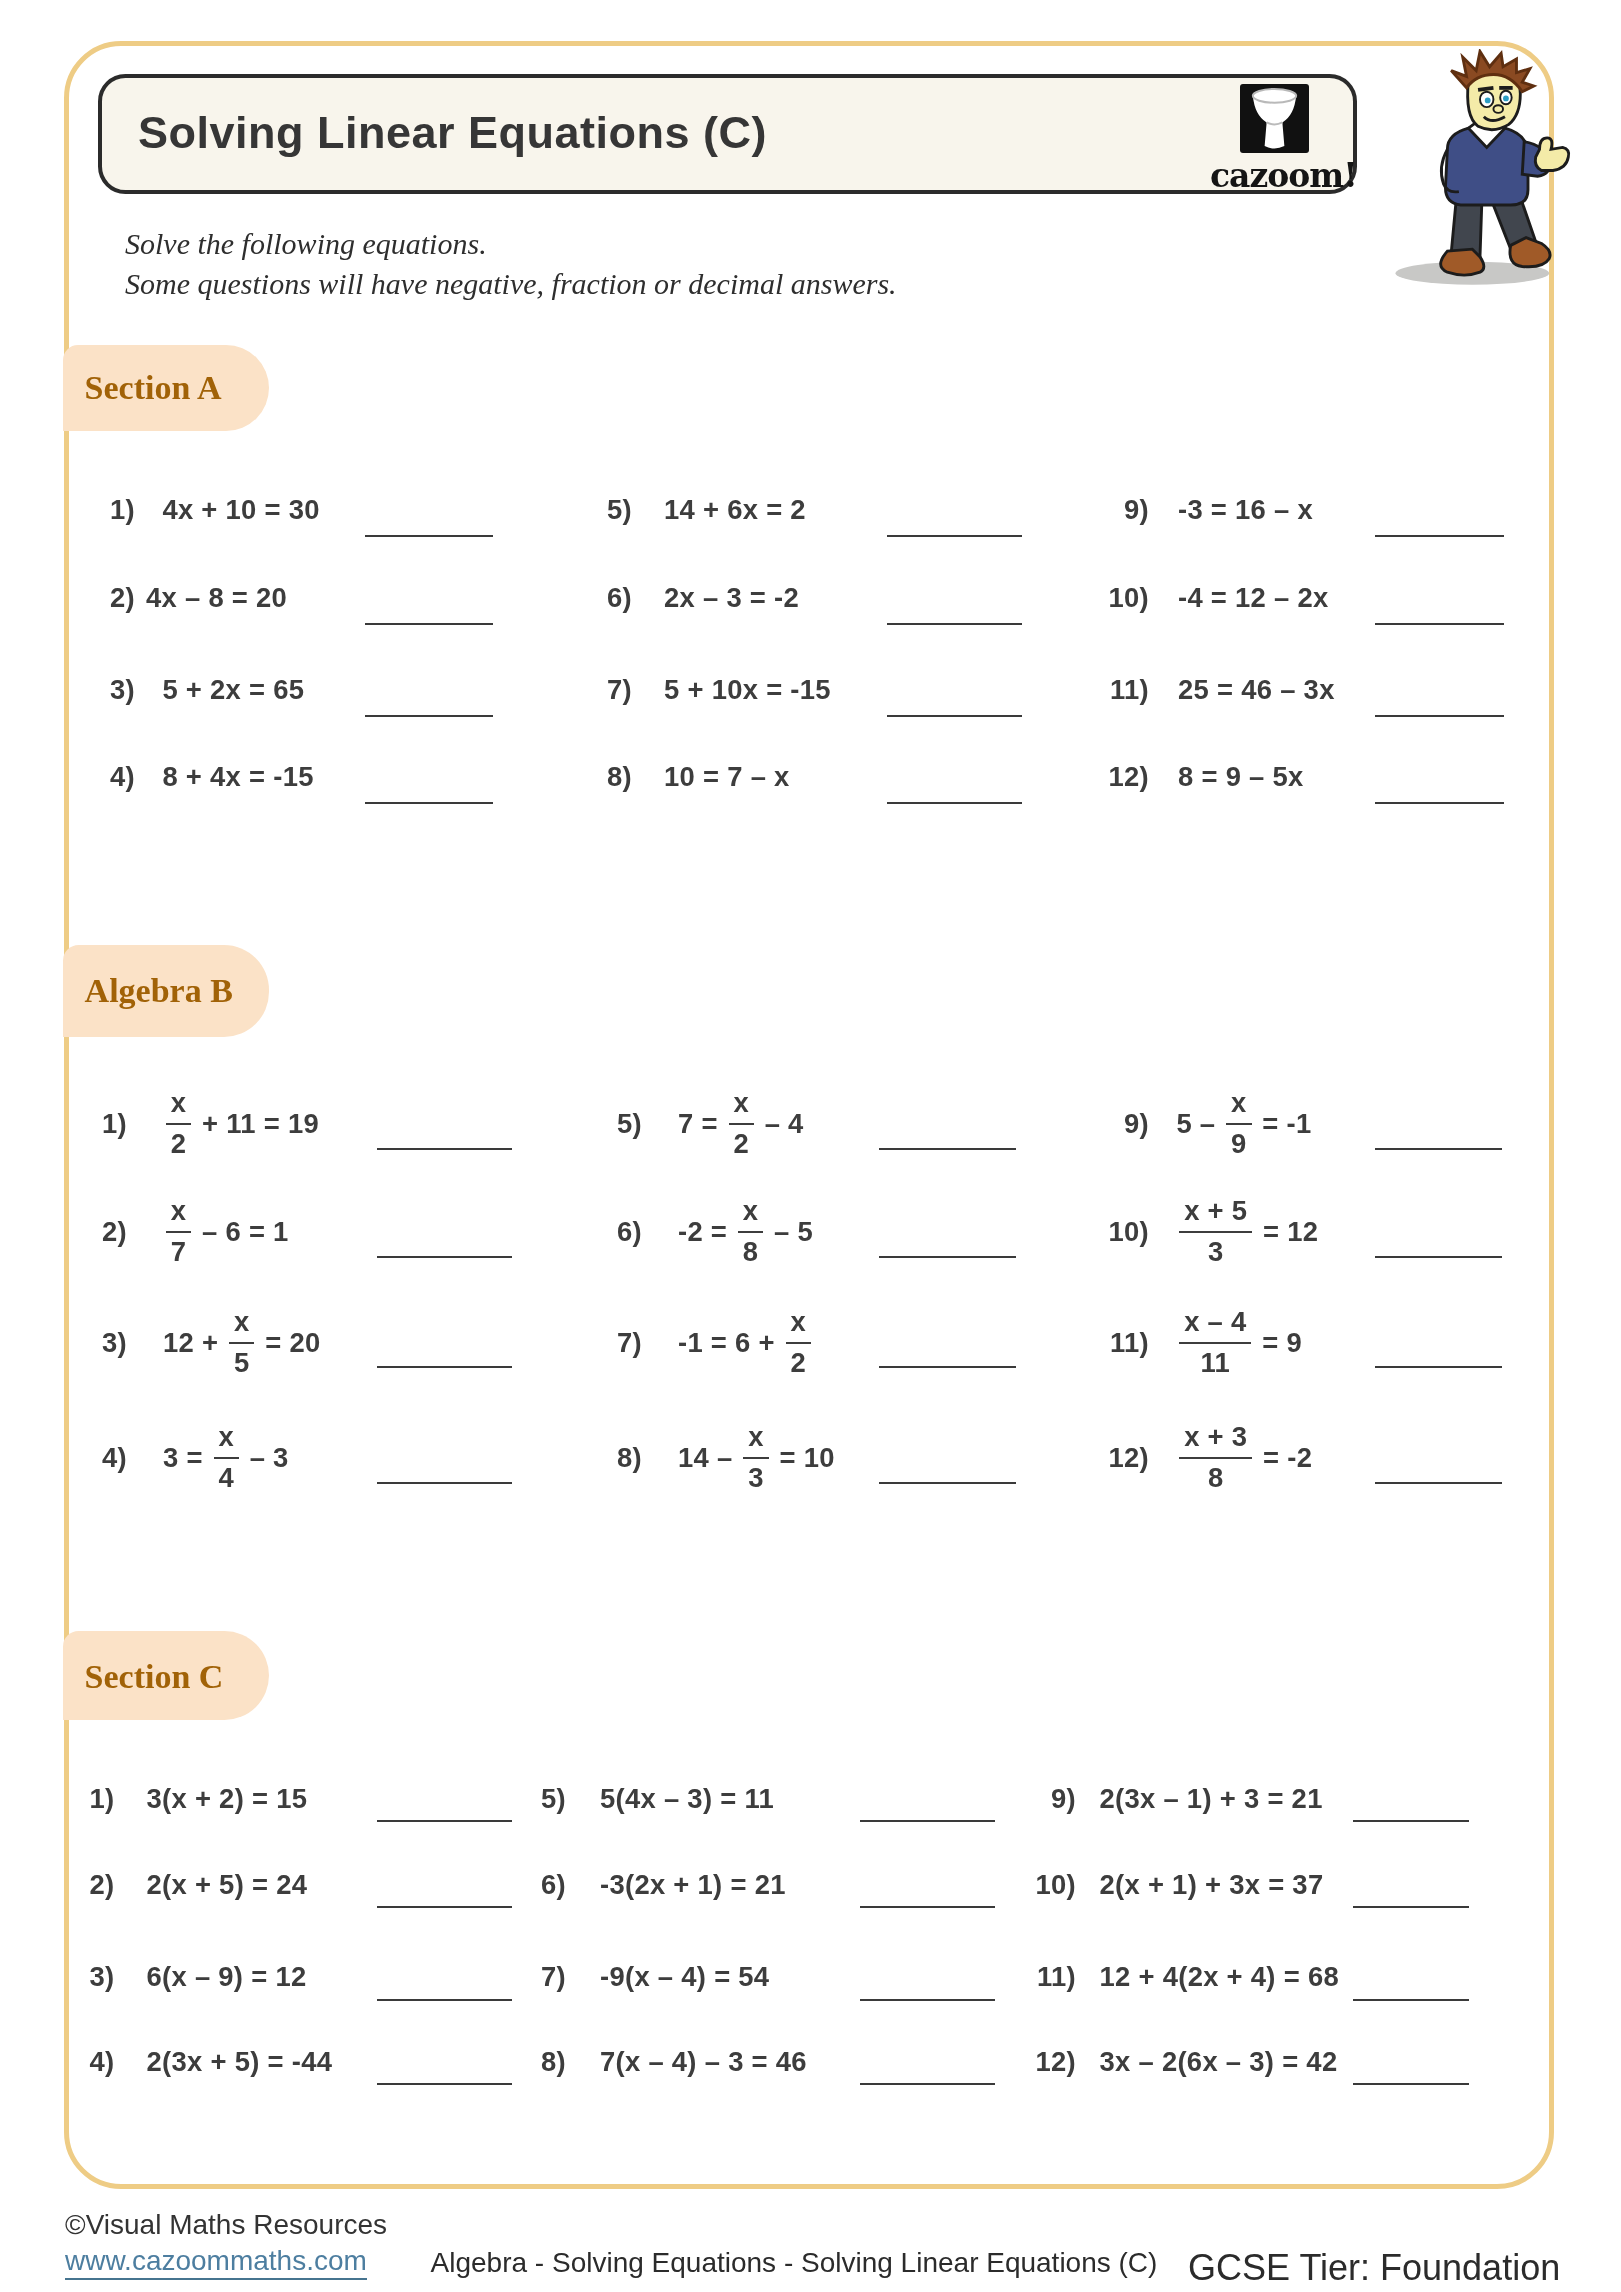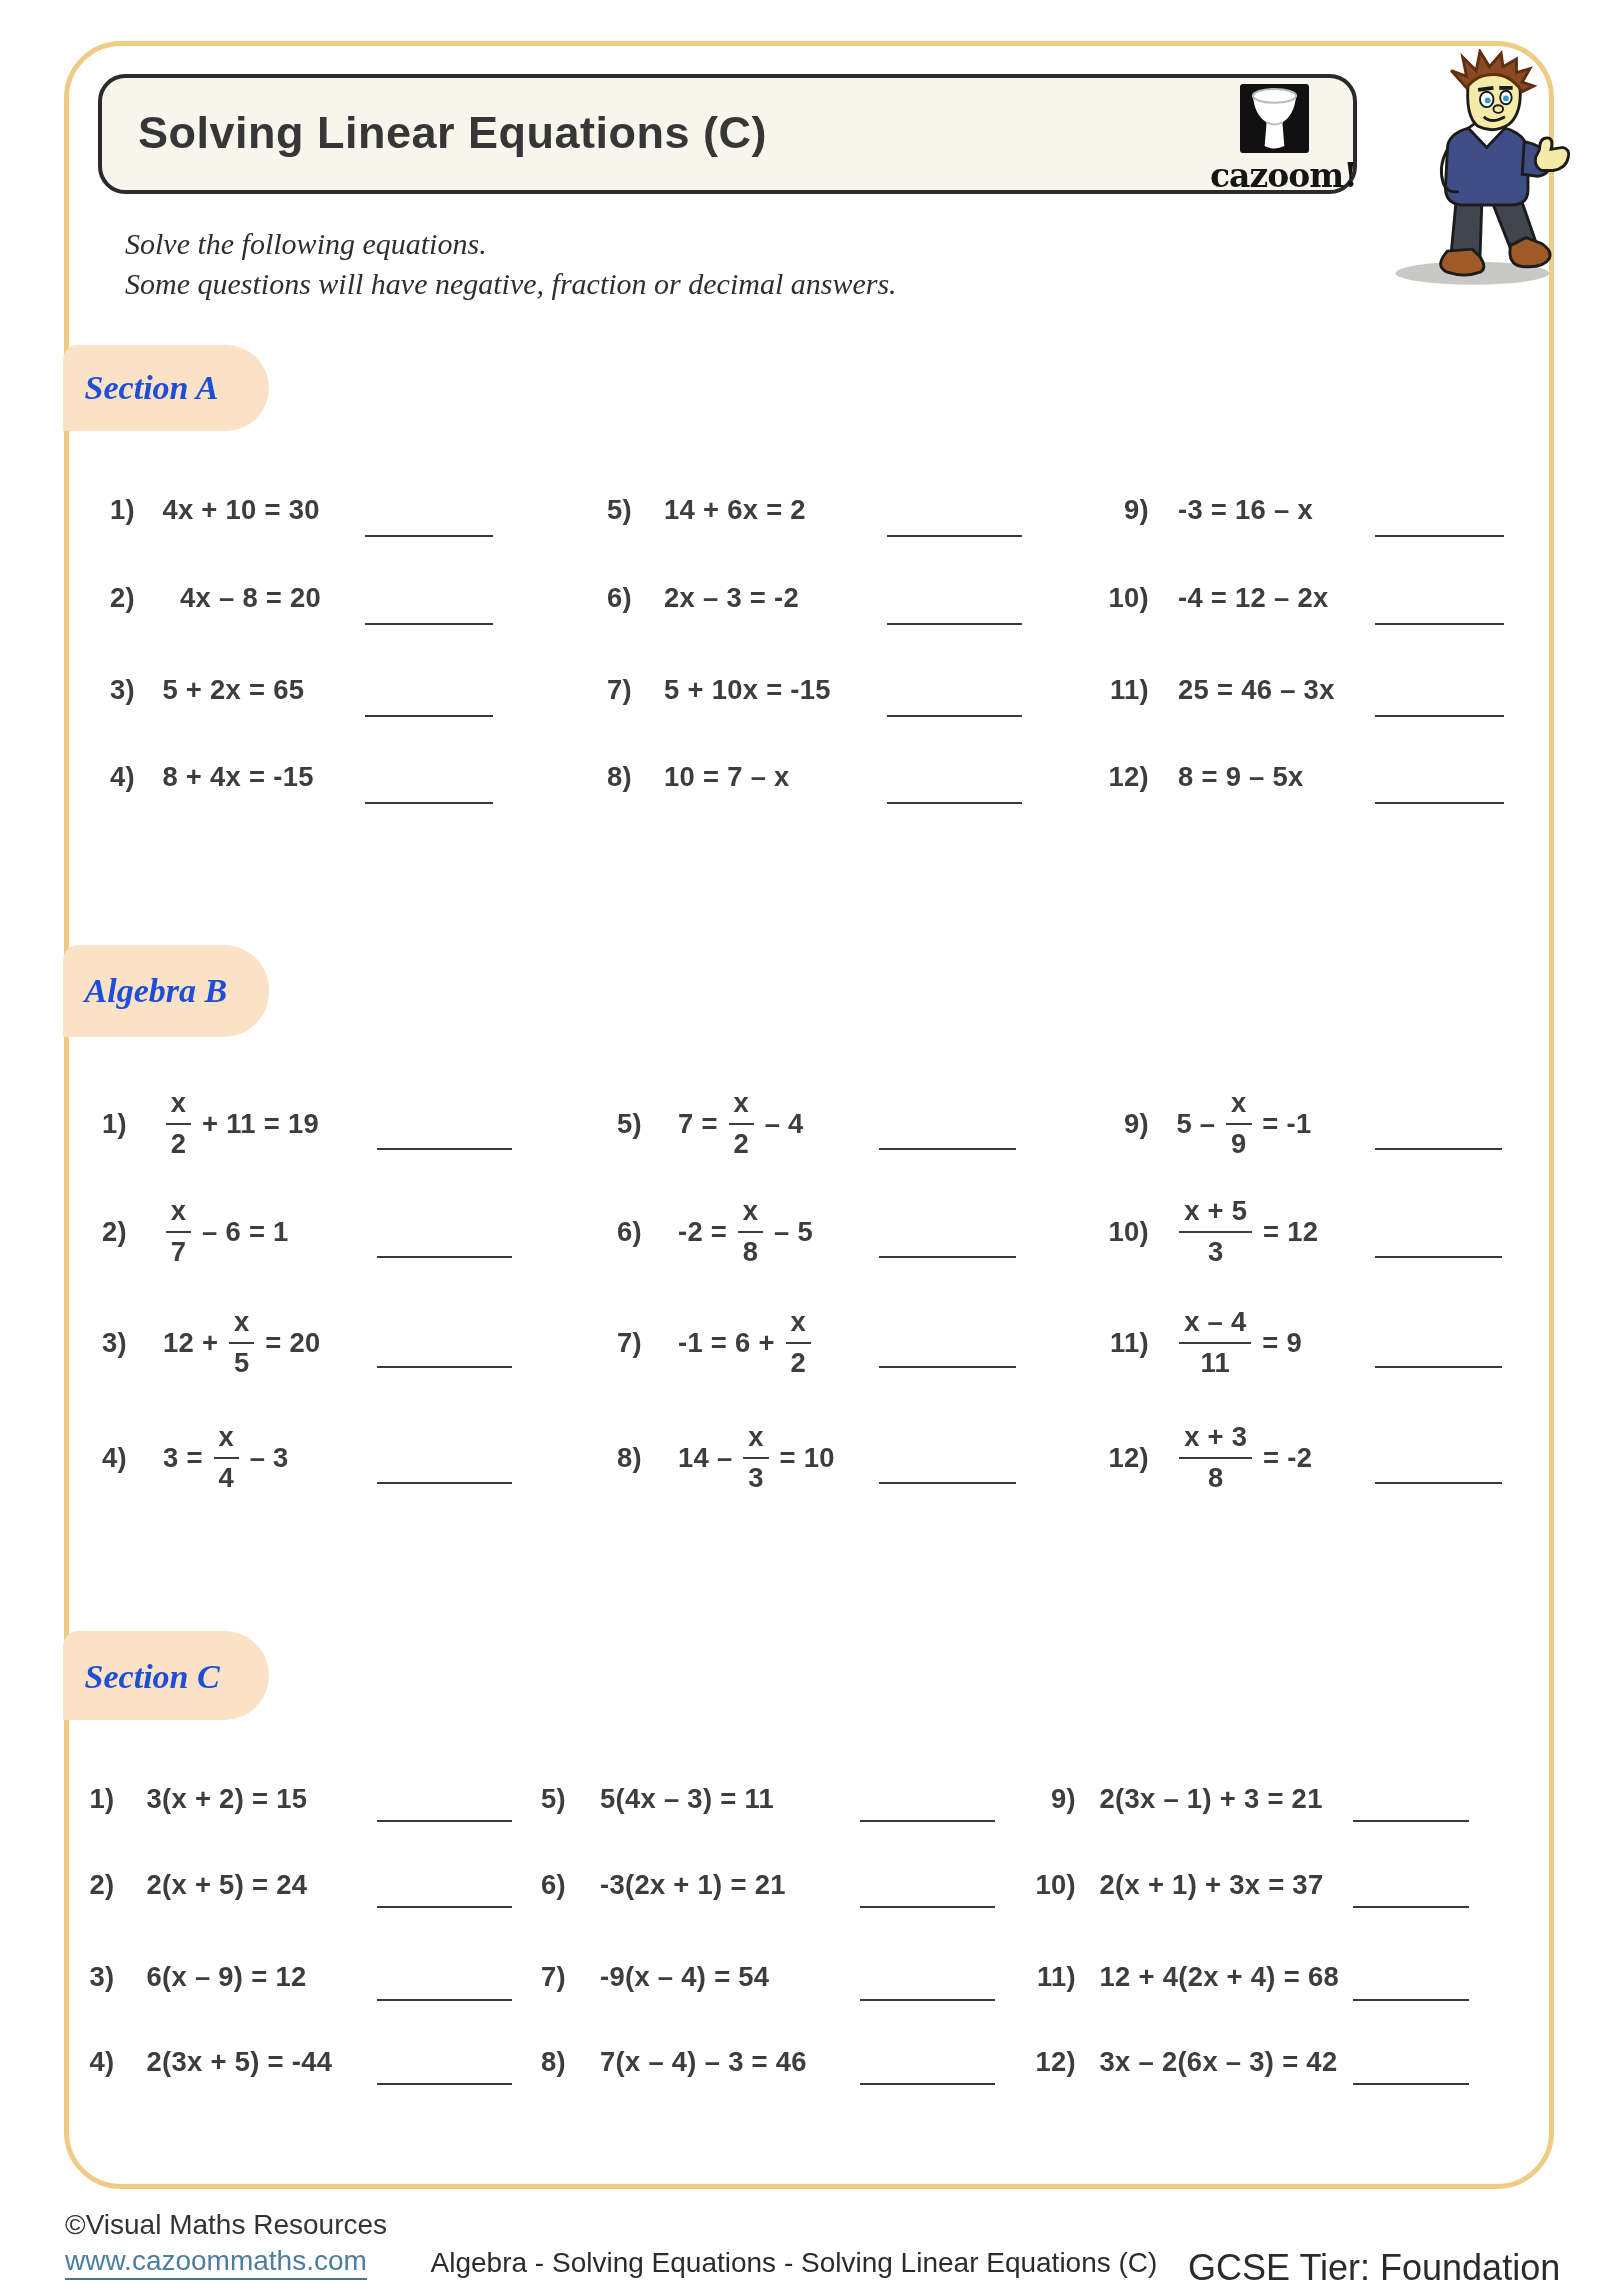--- a/index.html
+++ b/index.html
@@ -13,22 +13,22 @@
               color:#363636;letter-spacing:0.5px;}
   .logo{position:absolute;left:1210px;top:84px;width:129px;text-align:center;}
   .logo svg{display:block;margin:0 auto;}
   .logo-text{display:block;margin-top:1px;font-family:"DejaVu Serif",serif;font-weight:bold;
              font-size:33px;color:#151515;letter-spacing:-1px;}
   .mascot{position:absolute;left:1384px;top:49px;}
   .instructions{position:absolute;left:125px;top:224px;font-family:"Liberation Serif",serif;
                 font-style:italic;font-size:30px;line-height:40px;color:#2e2e2e;}
   .section-label{position:absolute;left:63px;width:206px;box-sizing:border-box;padding-left:21.6px;
                  background:#FBE2C7;border-radius:15.7px 45px 45px 0;
-                 font-family:"Liberation Serif",serif;font-style:italic;font-weight:bold;
-                 font-size:34px;color:#1d4ed8;}
+                 font-family:"Liberation Serif",serif;font-weight:bold;
+                 font-size:34px;color:#a16207;}
   .sec-a{top:345px;height:86px;line-height:86px;}
   .sec-b{top:945px;height:92px;line-height:92px;}
   .sec-c{top:1631px;height:89px;line-height:92px;}
   .q-cell{position:absolute;display:flex;align-items:center;font-weight:bold;font-size:27.4px;
           color:#3d3d3d;letter-spacing:0.3px;}
   .q-num{width:88px;text-align:right;flex:0 0 auto;}
   .q-eq{display:inline-flex;align-items:center;white-space:pre;}
   .frac{display:inline-flex;flex-direction:column;align-items:center;line-height:1.05;margin:0 2.9px;}
   .fn{padding:0 4.9px 4.9px;border-bottom:2.9px solid #3d3d3d;}
   .fd{padding-top:4.9px;}
@@ -94,21 +94,21 @@
   <div class="section-label sec-c">Section C</div>
 
   <div id="questions-layer">
       <div class="q-cell" style="left: 47px; top: 485px; height: 49px;">
         <span class="q-num">1)</span>
         <span class="q-eq" style="margin-left: 27.4px;"><span>4x + 10 = 30</span></span>
       </div>
       <div class="answer-line" style="left: 365px; top: 535px; width: 128px;"></div>
       <div class="q-cell" style="left: 47px; top: 573px; height: 49px;">
         <span class="q-num">2)</span>
-        <span class="q-eq" style="margin-left: 45px; text-align: center;"><span>4x – 8 = 20</span></span>
+        <span class="q-eq" style="margin-left: 11px; text-align: center;"><span>4x – 8 = 20</span></span>
       </div>
       <div class="answer-line" style="left: 365px; top: 623px; width: 128px;"></div>
       <div class="q-cell" style="left: 47px; top: 665px; height: 49px;">
         <span class="q-num">3)</span>
         <span class="q-eq" style="margin-left: 27.4px;"><span>5 + 2x = 65</span></span>
       </div>
       <div class="answer-line" style="left: 365px; top: 715px; width: 128px;"></div>
       <div class="q-cell" style="left: 47px; top: 752px; height: 49px;">
         <span class="q-num">4)</span>
         <span class="q-eq" style="margin-left: 27.4px;"><span>8 + 4x = -15</span></span>

